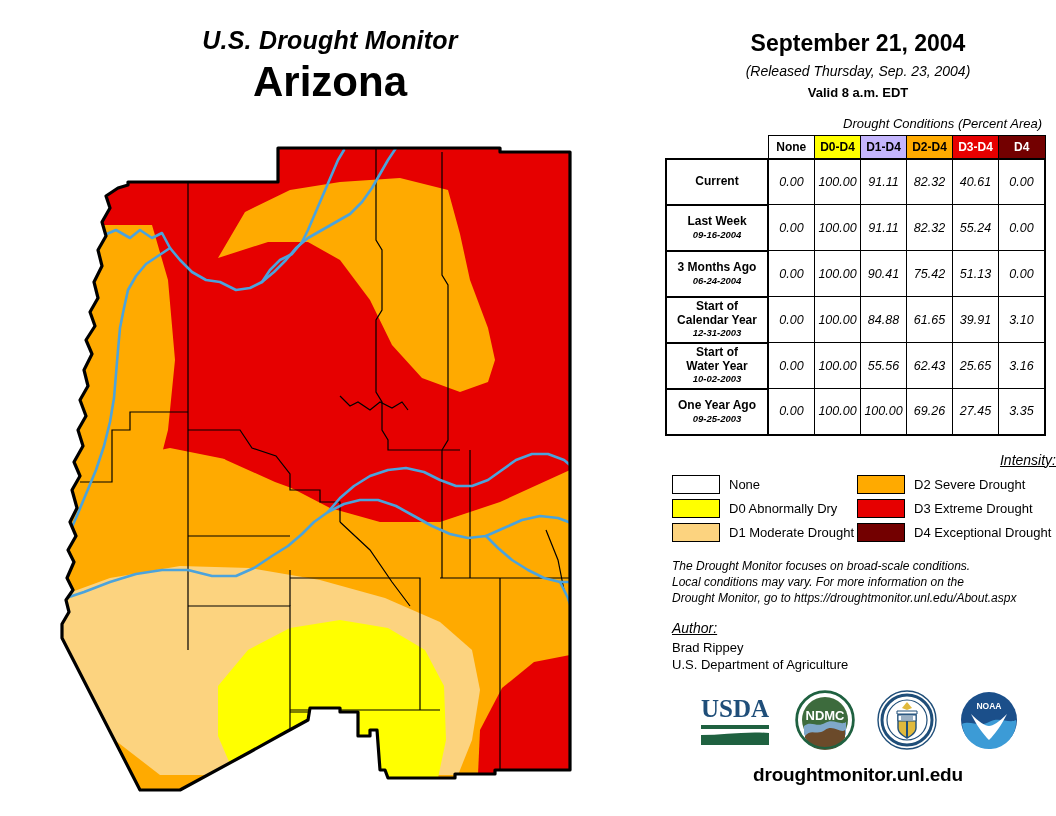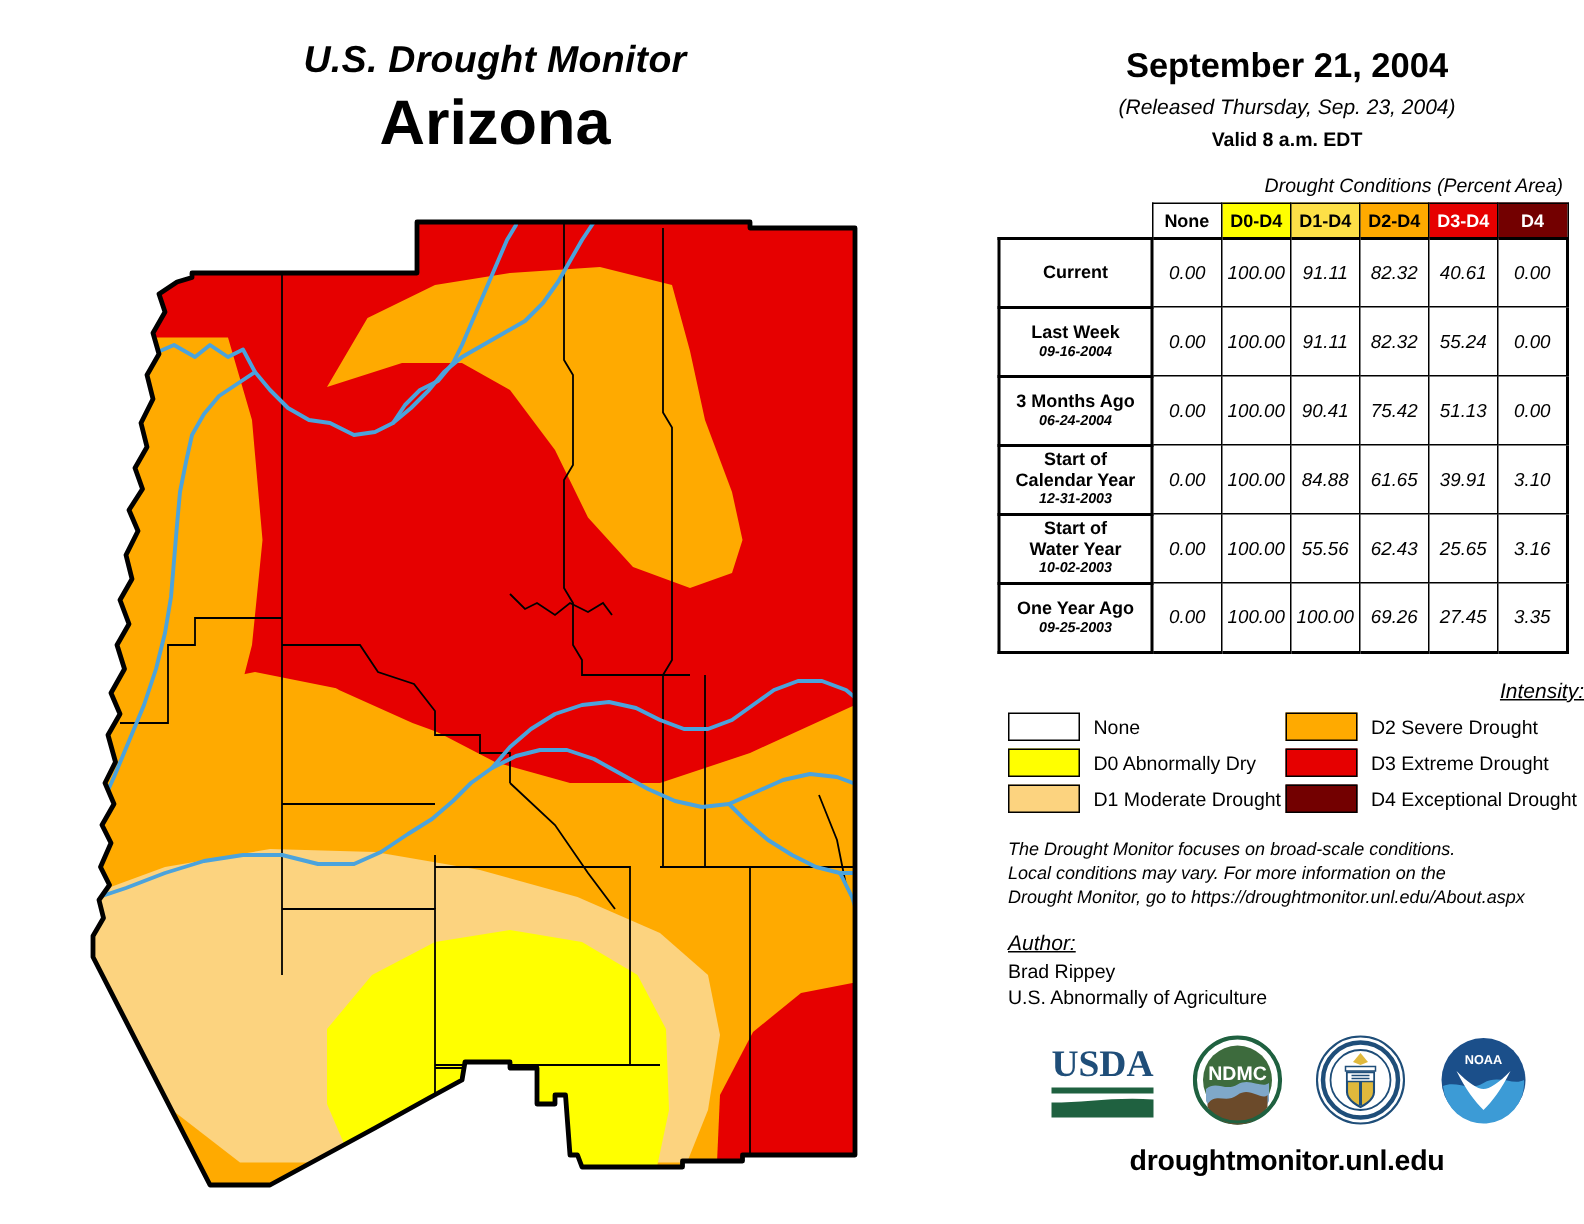--- a/index.html
+++ b/index.html
@@ -335,21 +335,21 @@
 
   <div id="table-caption">Drought Conditions (Percent Area)</div>
 
   <div id="stats-table-wrap">
     <table class="stats">
       <thead>
         <tr>
           <th class="hdr-blank"></th>
           <th class="hdr-cell" style="background: rgb(255, 255, 255); color: rgb(0, 0, 0);">None</th>
           <th class="hdr-cell" style="background: rgb(255, 255, 0); color: rgb(0, 0, 0);">D0-D4</th>
-          <th class="hdr-cell" style="background: #fde047; color: rgb(0, 0, 0);">D1-D4</th>
+          <th class="hdr-cell" style="background: #c4b5fd; color: rgb(0, 0, 0);">D1-D4</th>
           <th class="hdr-cell" style="background: rgb(255, 170, 0); color: rgb(0, 0, 0);">D2-D4</th>
           <th class="hdr-cell" style="background: rgb(230, 0, 0); color: rgb(255, 255, 255);">D3-D4</th>
           <th class="hdr-cell" style="background: rgb(115, 0, 0); color: rgb(255, 255, 255);">D4</th>
         </tr>
       </thead>
       <tbody>
           <tr class="firstrow">
             <td class="lbl-cell">Current</td>
             <td class="val-cell first">0.00</td>
             <td class="val-cell">100.00</td>
@@ -439,21 +439,21 @@
 
   <div id="disclaimer">
     <div>The Drought Monitor focuses on broad-scale conditions.</div>
     <div>Local conditions may vary. For more information on the</div>
     <div>Drought Monitor, go to https://droughtmonitor.unl.edu/About.aspx</div>
   </div>
 
   <div id="author-block">
     <div id="author-heading">Author:</div>
     <div class="author-line">Brad Rippey</div>
-    <div class="author-line">U.S. Abnormally of Agriculture</div>
+    <div class="author-line">U.S. Department of Agriculture</div>
   </div>
 
   <div id="logo-row">
 
     <svg width="76" height="58" viewBox="0 0 76 58">
       <text x="38" y="26" text-anchor="middle" font-family="Liberation Serif, serif" font-size="25" font-weight="bold" fill="#1F4E79">USDA</text>
       <path d="M4,34 L72,34 L72,38 L4,38 Z" fill="#1F6140"></path>
       <path d="M4,54 L4,44 C26,44 48,40 72,42 L72,54 Z" fill="#1F6140"></path>
       <path d="M6,42 C26,42 46,38 70,40" stroke="#ffffff" stroke-width="1.6" fill="none"></path>
     </svg>

